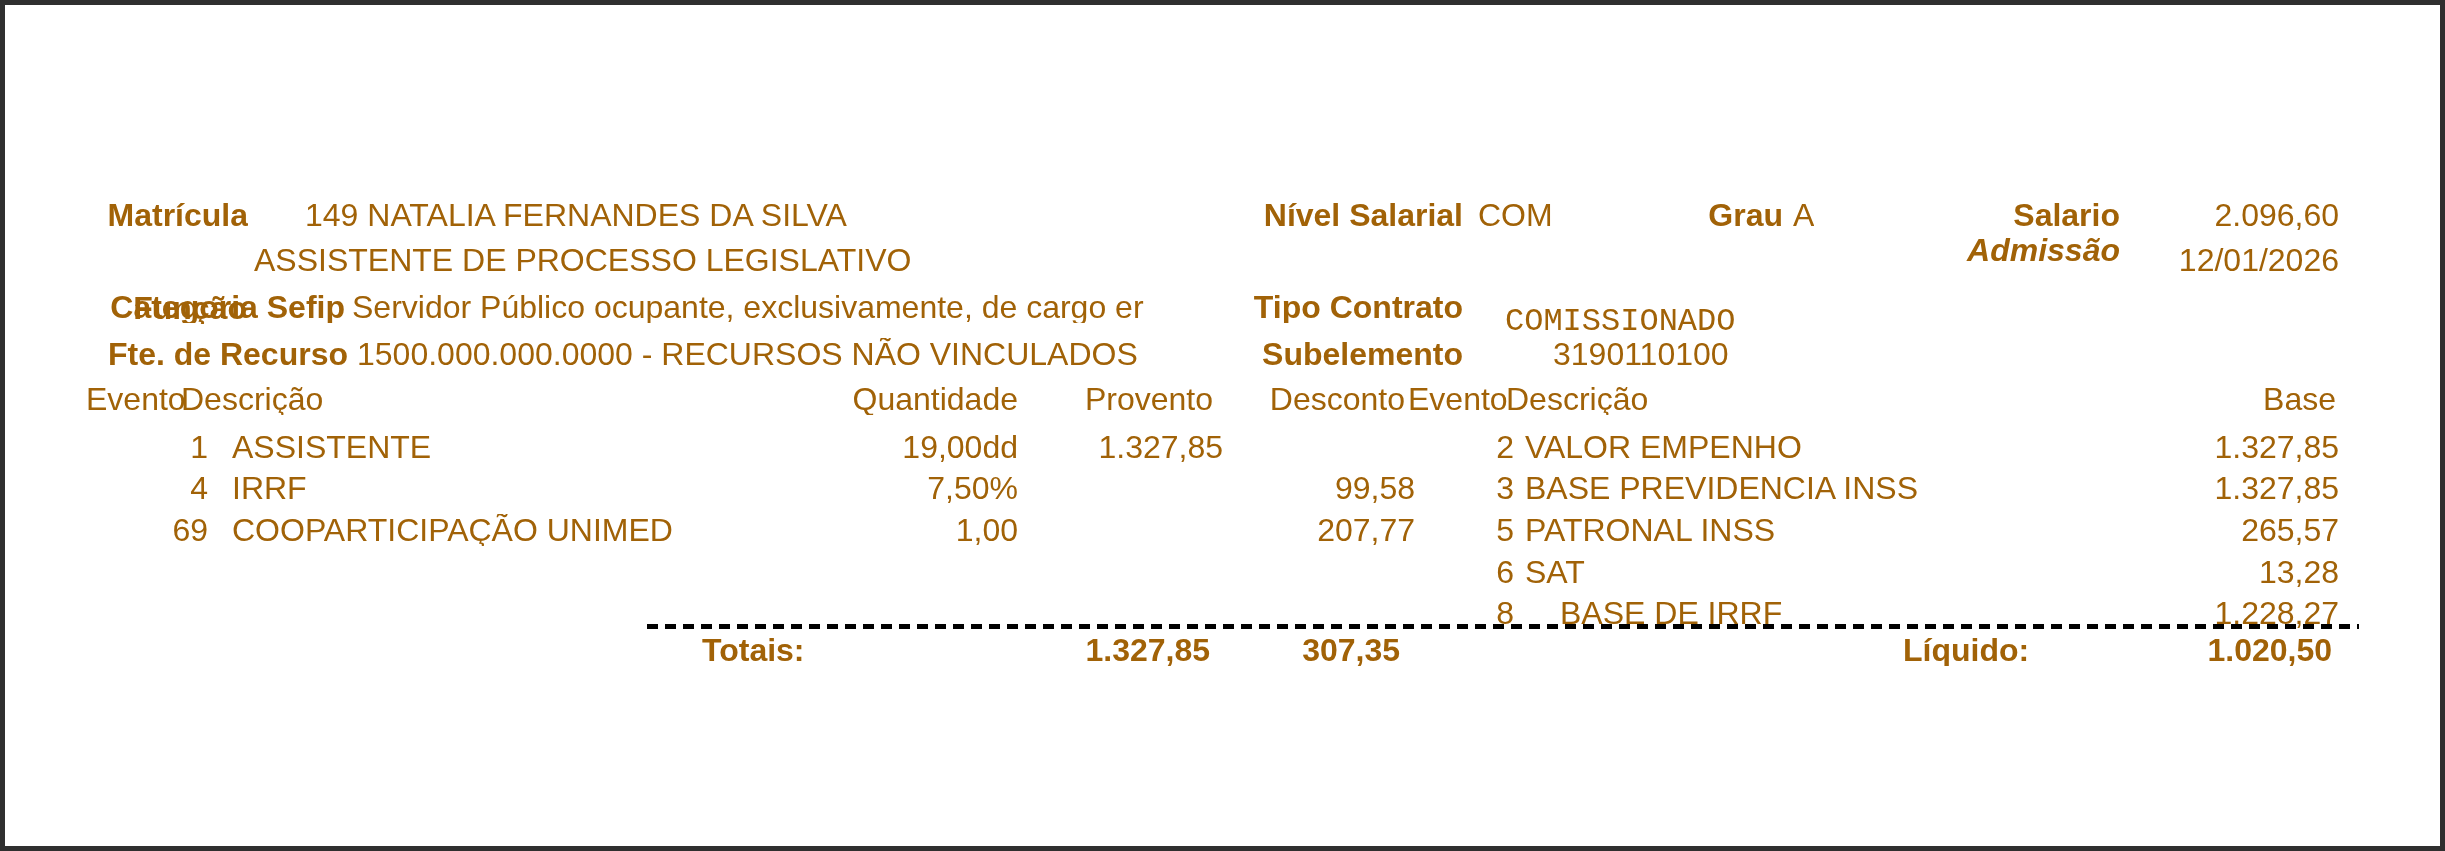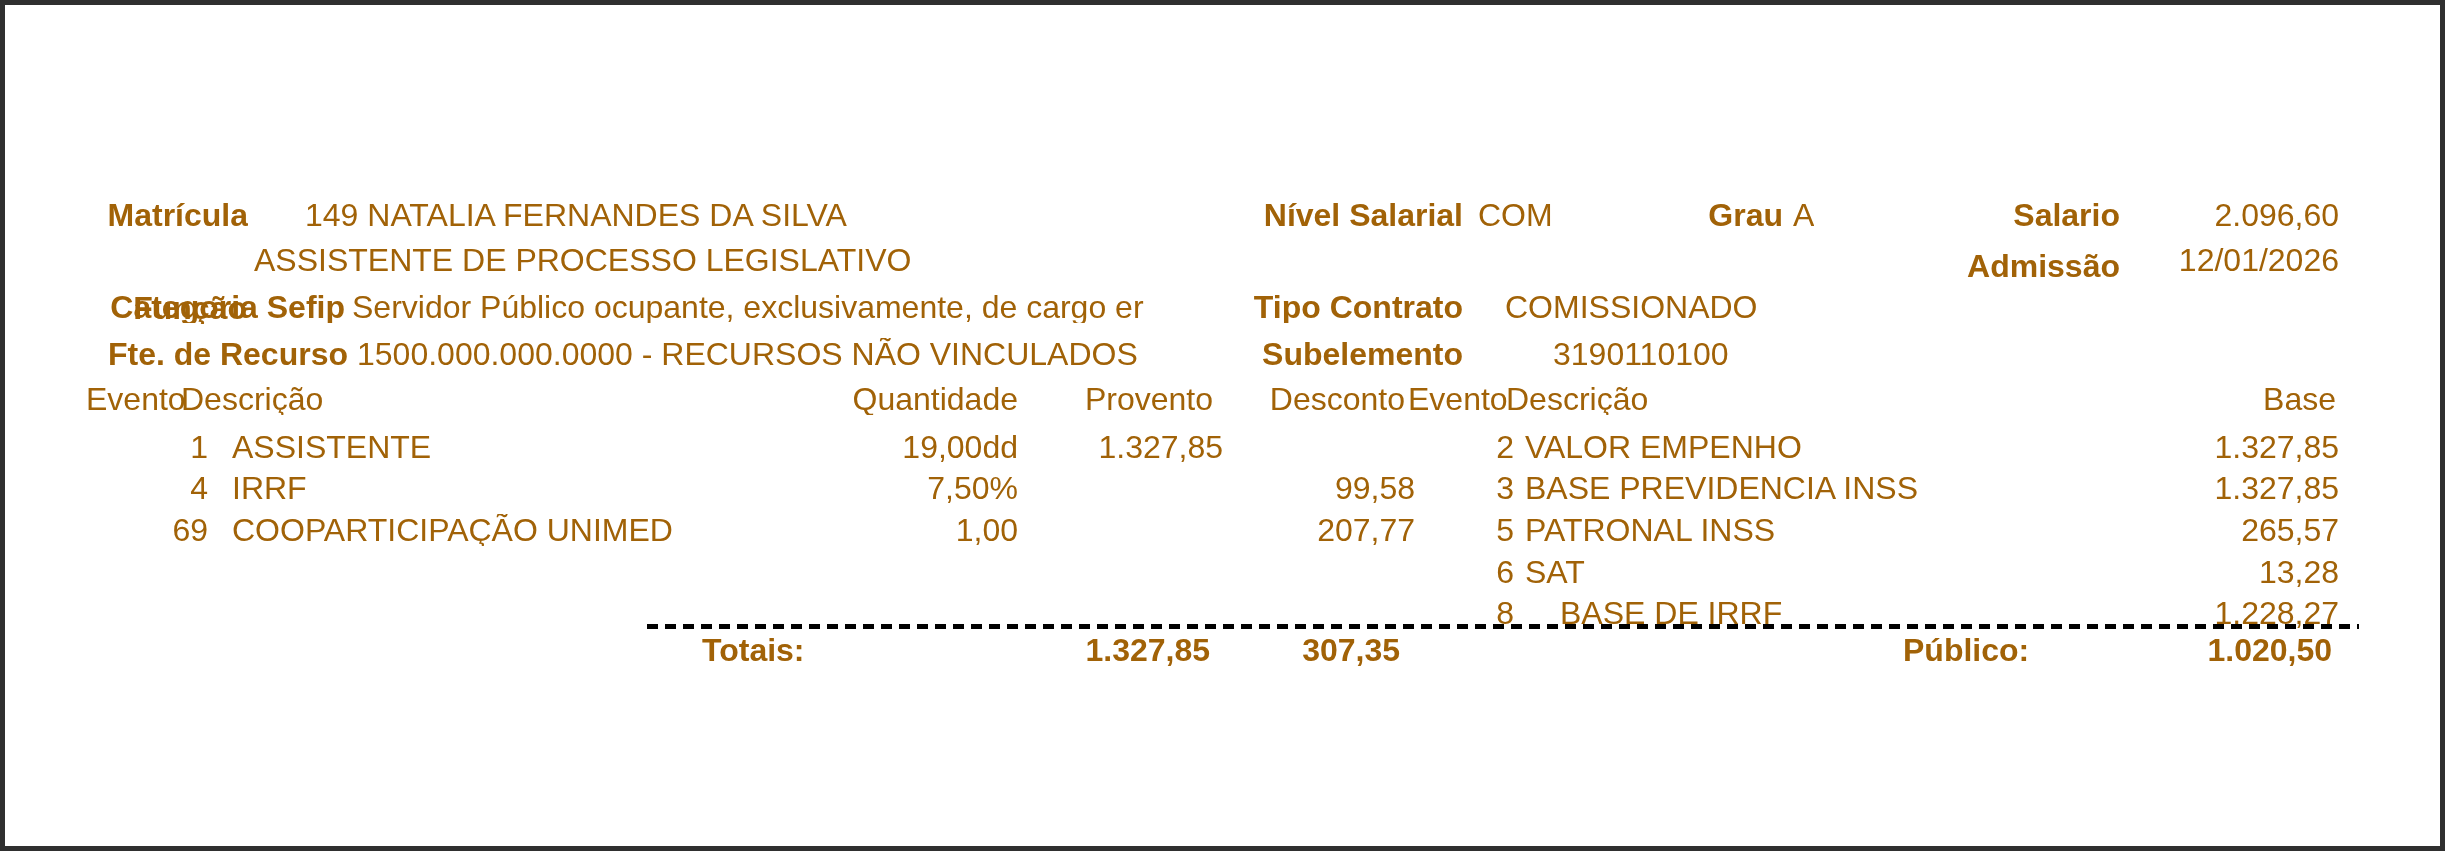--- a/index.html
+++ b/index.html
@@ -55,25 +55,25 @@
 
   <div class="t b r" style="left:1150px; top:194px; width:308px;">Nível Salarial</div>
   <div class="t" style="left:1473px; top:194px;">COM</div>
 
   <div class="t b r" style="left:1650px; top:194px; width:128px;">Grau</div>
   <div class="t" style="left:1788px; top:194px;">A</div>
 
   <div class="t b r" style="left:1915px; top:194px; width:200px;">Salario</div>
   <div class="t r" style="left:2034px; top:194px; width:300px;">2.096,60</div>
 
-  <div class="t b r" style="left:1915px; top:245px; width:200px;">Admissão</div>
+  <div class="t b r" style="left:1915px; top:229px; width:200px;font-style:italic;">Admissão</div>
   <div class="t r" style="left:2034px; top:239px; width:300px;">12/01/2026</div>
 
   <div class="t b r" style="left:1150px; top:286px; width:308px;">Tipo Contrato</div>
-  <div class="t" style="left:1500px; top:286px;">COMISSIONADO</div>
+  <div class="t" style="left:1500px; top:301px;font-family:Liberation Mono, monospace;">COMISSIONADO</div>
 
   <div class="t b r" style="left:1150px; top:333px; width:308px;">Subelemento</div>
   <div class="t" style="left:1500px; top:333px;margin-left:48px;">3190110100</div>
 
   <div class="t" style="left:81px;   top:378px;">Evento</div>
   <div class="t" style="left:176px;  top:378px;">Descrição</div>
   <div class="t r" style="left:780px;  top:378px; width:233px;">Quantidade</div>
   <div class="t r" style="left:1020px; top:378px; width:188px;">Provento</div>
   <div class="t r" style="left:1220px; top:378px; width:180px;">Desconto</div>
   <div class="t" style="left:1403px; top:378px;">Evento</div>
@@ -126,16 +126,16 @@
     <div class="t r" style="left:1440px; top:592px; width:69px;">8</div>
     <div class="t" style="left:1520px; top:592px;margin-left:35px;">BASE DE IRRF</div>
     <div class="t r" style="left:2100px; top:592px; width:234px;">1.228,27</div>
   </div>
 
   <div class="dashline"></div>
 
   <div class="t b" style="left:697px;  top:629px;">Totais:</div>
   <div class="t b r" style="left:1020px; top:629px; width:185px;">1.327,85</div>
   <div class="t b r" style="left:1220px; top:629px; width:175px;">307,35</div>
-  <div class="t b" style="left:1898px; top:629px;">Público:</div>
+  <div class="t b" style="left:1898px; top:629px;">Líquido:</div>
   <div class="t b r" style="left:2100px; top:629px; width:227px;">1.020,50</div>
 
 </div>
 
 </body></html>

